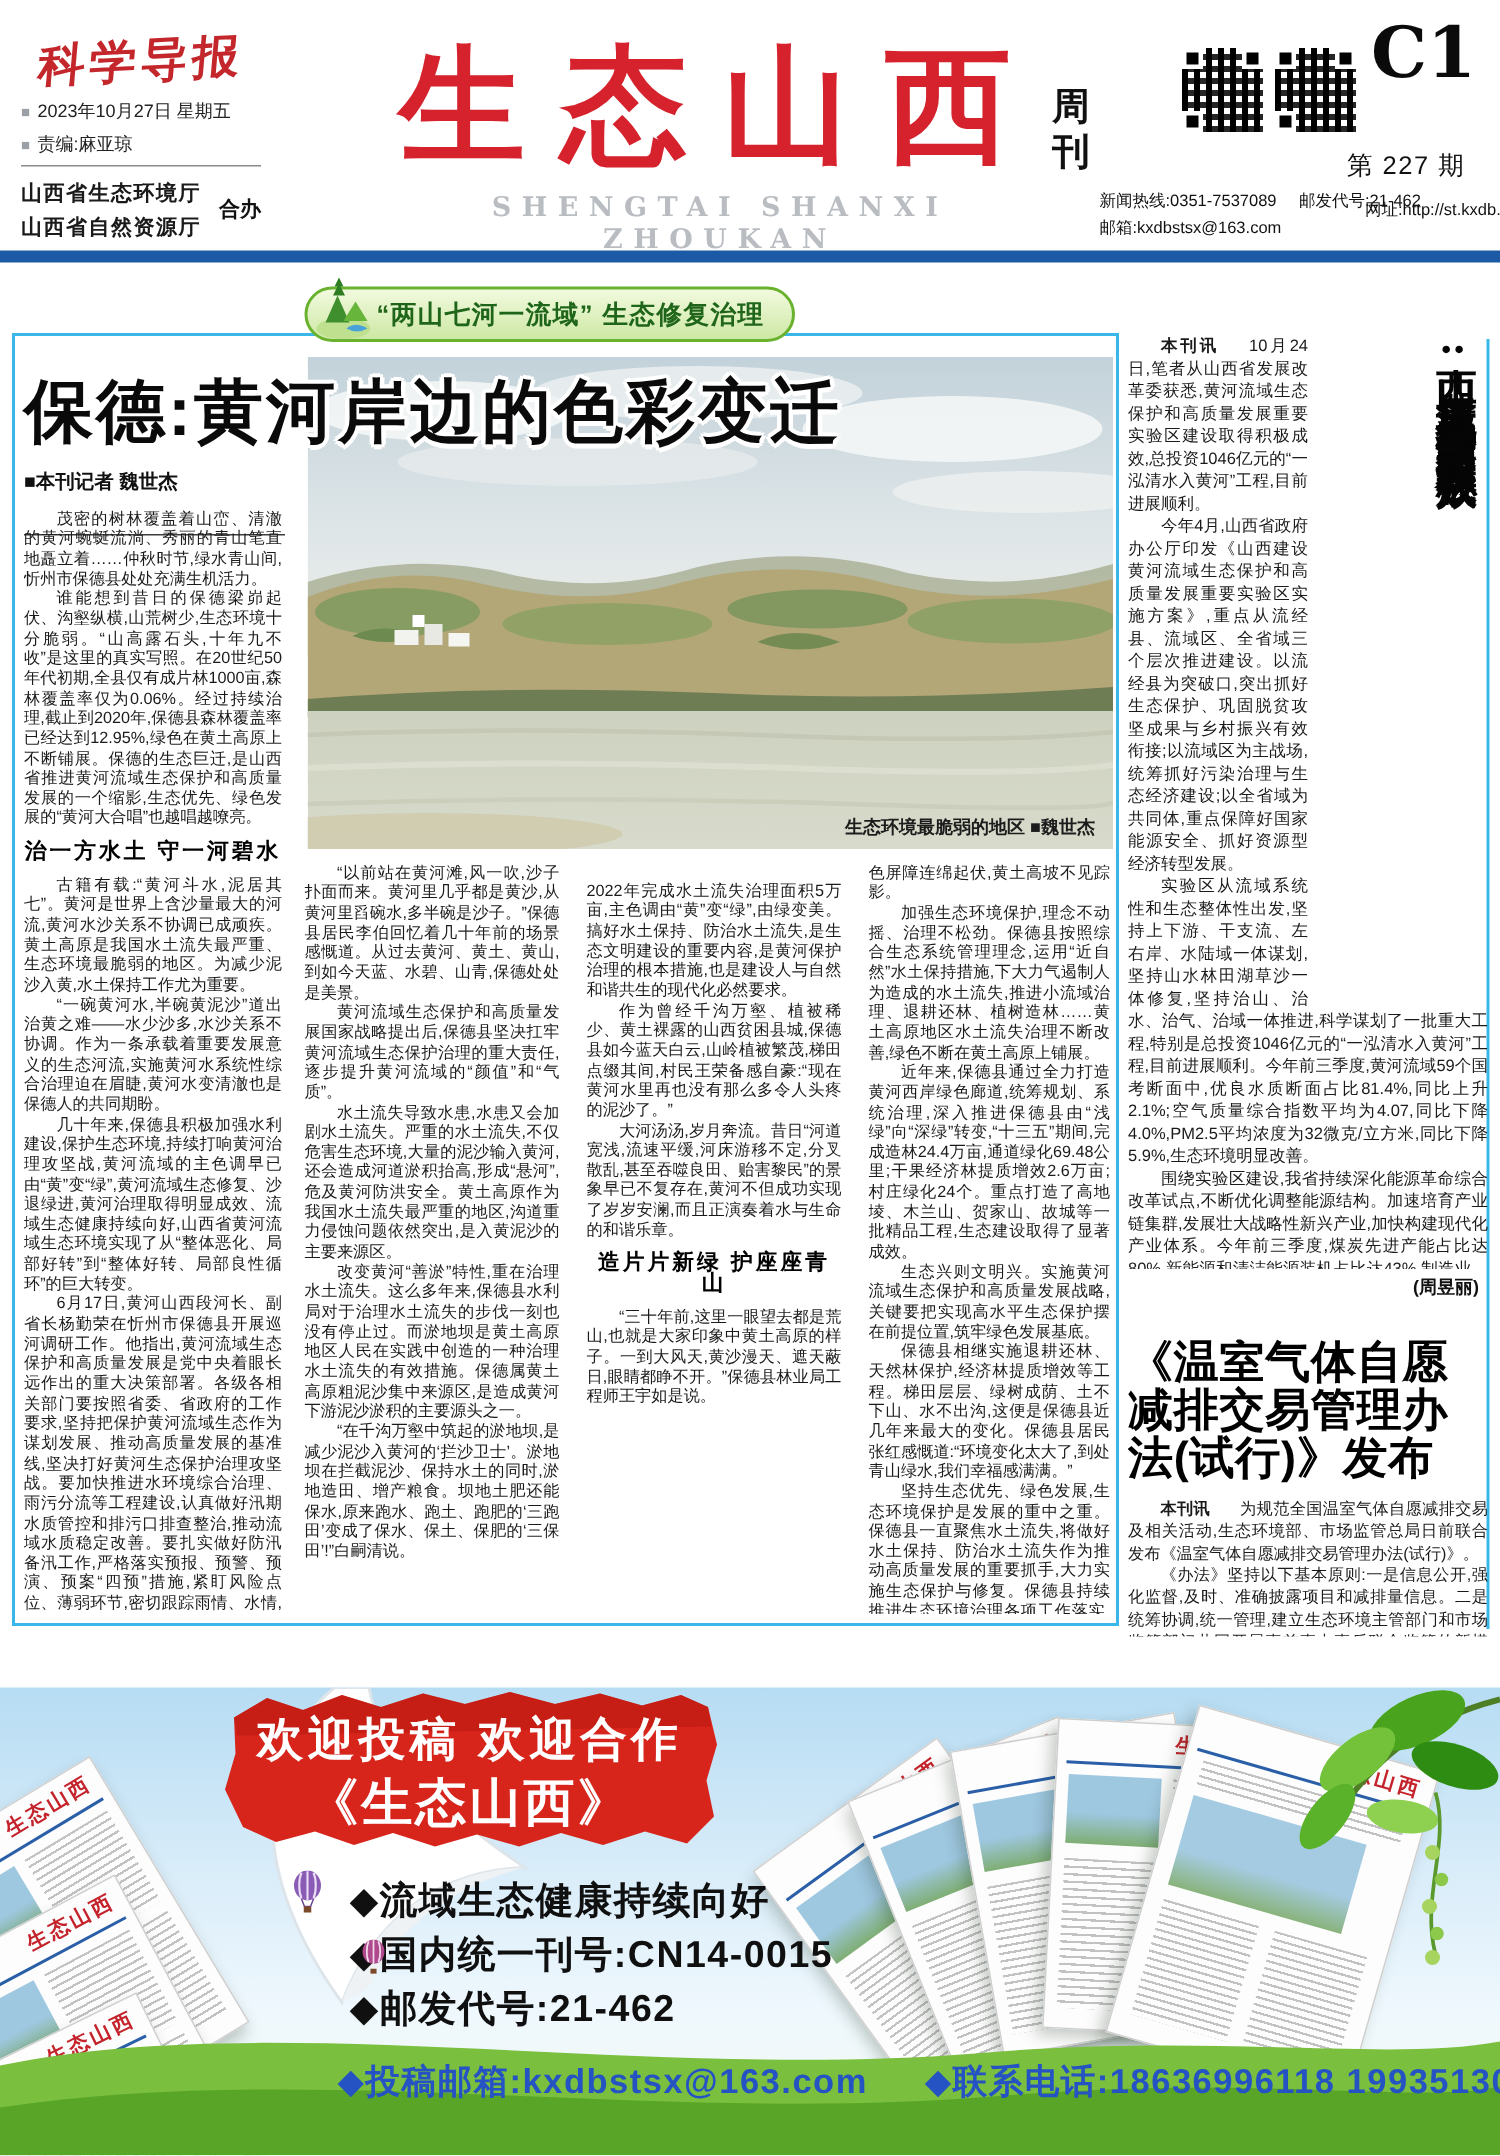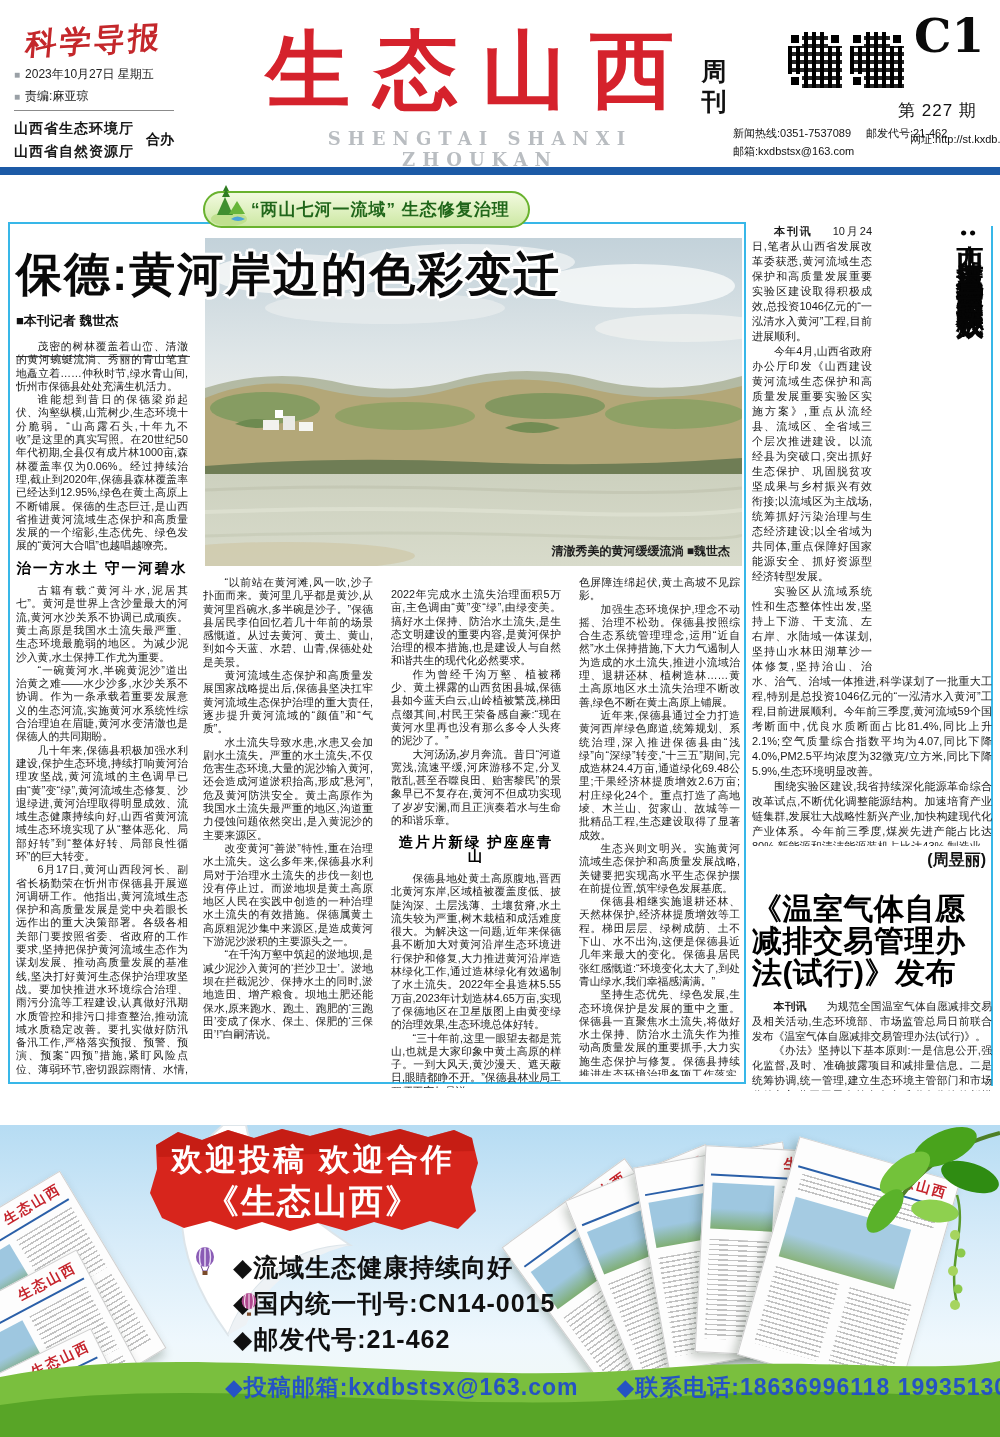--- a/index.html
+++ b/index.html
@@ -66,21 +66,21 @@
   .lead-label{font-weight:900;margin-right:20px;}
 
   
   .art1{position:absolute;left:752px;top:224px;width:240px;height:622px;overflow:hidden;
         font-size:11px;line-height:15px;text-align:justify;color:#1a1a1a;}
   .vhead{float:right;width:112px;height:438px;margin:0 0 6px 8px;
          writing-mode:vertical-rl;font-family:"DejaVu Serif","Liberation Serif",serif;
          font-size:27px;font-weight:800;letter-spacing:2px;line-height:1.6;color:#050505;}
   .art1 p{margin:0;text-indent:2em;}
   .byline1{position:absolute;left:752px;top:850px;width:234px;text-align:right;
-           font-size:16px;font-weight:700;}
+           font-size:12px;font-weight:700;}
   .art2{position:absolute;left:752px;top:893px;width:240px;height:198px;overflow:hidden;}
   .art2 h2{margin:0 0 10px 0;font-size:30px;line-height:32px;font-weight:900;color:#000;letter-spacing:0.5px;}
   .art2 .a2body{font-size:10.8px;line-height:14.8px;text-align:justify;color:#1a1a1a;}
   .art2 p{margin:0;text-indent:2em;}
 
   
   .ad{position:absolute;left:0;top:1125px;width:1000px;height:312px;overflow:hidden;
       background:linear-gradient(180deg,#b6dcf3 0%,#d8ecf9 38%,#eff8fd 70%,#f2f8ef 100%);}
   .grass{position:absolute;left:0;bottom:0;width:1000px;height:312px;z-index:3;}
   .curl{position:absolute;left:128px;top:0;z-index:1;}
@@ -198,21 +198,21 @@
         <rect x="94" y="184" width="14" height="9" fill="#f5f5f1"></rect>
         <rect x="70" y="172" width="8" height="8" fill="#ffffff"></rect>
       </g>
       <path d="M0,228 Q130,218 270,224 Q400,230 537,220 L537,240 L0,240 Z" fill="#6f7d55"></path>
       <rect x="0" y="236" width="537" height="92" fill="url(#water)"></rect>
       <path d="M0,252 Q140,246 300,252 T537,250" stroke="#c2c6b2" stroke-width="3" fill="none" opacity="0.8"></path>
       <path d="M0,274 Q160,268 320,274 T537,272" stroke="#dde0d0" stroke-width="4" fill="none" opacity="0.9"></path>
       <path d="M0,298 Q180,292 360,298 T537,296" stroke="#c6cab6" stroke-width="3" fill="none" opacity="0.7"></path>
       <ellipse cx="80" cy="318" rx="130" ry="14" fill="#cfc9ab" opacity="0.8"></ellipse>
     </svg>
-    <div class="photo-caption" data-interactable="false">清澈秀美的黄河缓缓流淌  ■魏世杰</div>
+    <div class="photo-caption" data-interactable="false">生态环境最脆弱的地区  ■魏世杰</div>
   </div>
 
   <div class="headline" data-interactable="false">保德:黄河岸边的色彩变迁</div>
   <div class="byline" data-interactable="false">■本刊记者  魏世杰</div>
 
   <div class="ncol col1" data-interactable="false">
       <p class="para" data-interactable="false">茂密的树林覆盖着山峦、清澈的黄河蜿蜒流淌、秀丽的青山笔直地矗立着……仲秋时节,绿水青山间,忻州市保德县处处充满生机活力。</p>
       <p class="para" data-interactable="false">谁能想到昔日的保德梁峁起伏、沟壑纵横,山荒树少,生态环境十分脆弱。“山高露石头,十年九不收”是这里的真实写照。在20世纪50年代初期,全县仅有成片林1000亩,森林覆盖率仅为0.06%。经过持续治理,截止到2020年,保德县森林覆盖率已经达到12.95%,绿色在黄土高原上不断铺展。保德的生态巨迁,是山西省推进黄河流域生态保护和高质量发展的一个缩影,生态优先、绿色发展的“黄河大合唱”也越唱越嘹亮。</p>
       <h3 class="subhead" data-interactable="false">治一方水土  守一河碧水</h3>
       <p class="para" data-interactable="false">古籍有载:“黄河斗水,泥居其七”。黄河是世界上含沙量最大的河流,黄河水沙关系不协调已成顽疾。黄土高原是我国水土流失最严重、生态环境最脆弱的地区。为减少泥沙入黄,水土保持工作尤为重要。</p>
@@ -225,21 +225,20 @@
       <p class="para" data-interactable="false">黄河流域生态保护和高质量发展国家战略提出后,保德县坚决扛牢黄河流域生态保护治理的重大责任,逐步提升黄河流域的“颜值”和“气质”。</p>
       <p class="para" data-interactable="false">水土流失导致水患,水患又会加剧水土流失。严重的水土流失,不仅危害生态环境,大量的泥沙输入黄河,还会造成河道淤积抬高,形成“悬河”,危及黄河防洪安全。黄土高原作为我国水土流失最严重的地区,沟道重力侵蚀问题依然突出,是入黄泥沙的主要来源区。</p>
       <p class="para" data-interactable="false">改变黄河“善淤”特性,重在治理水土流失。这么多年来,保德县水利局对于治理水土流失的步伐一刻也没有停止过。而淤地坝是黄土高原地区人民在实践中创造的一种治理水土流失的有效措施。保德属黄土高原粗泥沙集中来源区,是造成黄河下游泥沙淤积的主要源头之一。</p>
       <p class="para" data-interactable="false">“在千沟万壑中筑起的淤地坝,是减少泥沙入黄河的‘拦沙卫士’。淤地坝在拦截泥沙、保持水土的同时,淤地造田、增产粮食。坝地土肥还能保水,原来跑水、跑土、跑肥的‘三跑田’变成了保水、保土、保肥的‘三保田’!”白嗣清说。</p>
     </div>
   <div class="ncol col3" data-interactable="false">
       <p class="para noindent" data-interactable="false">2022年完成水土流失治理面积5万亩,主色调由“黄”变“绿”,由绿变美。搞好水土保持、防治水土流失,是生态文明建设的重要内容,是黄河保护治理的根本措施,也是建设人与自然和谐共生的现代化必然要求。</p>
       <p class="para" data-interactable="false">作为曾经千沟万壑、植被稀少、黄土裸露的山西贫困县城,保德县如今蓝天白云,山岭植被繁茂,梯田点缀其间,村民王荣备感自豪:“现在黄河水里再也没有那么多令人头疼的泥沙了。”</p>
       <p class="para" data-interactable="false">大河汤汤,岁月奔流。昔日“河道宽浅,流速平缓,河床游移不定,分叉散乱,甚至吞噬良田、贻害黎民”的景象早已不复存在,黄河不但成功实现了岁岁安澜,而且正演奏着水与生命的和谐乐章。</p>
       <h3 class="subhead" data-interactable="false">造片片新绿  护座座青山</h3>
-      <p class="para" data-interactable="false">保德县地处黄土高原腹地,晋西北黄河东岸,区域植被覆盖度低、披陡沟深、土层浅薄、土壤贫瘠,水土流失较为严重,树木栽植和成活难度很大。为解决这一问题,近年来保德县不断加大对黄河沿岸生态环境进行保护和修复,大力推进黄河沿岸造林绿化工作,通过造林绿化有效遏制了水土流失。2022年全县造林5.55万亩,2023年计划造林4.65万亩,实现了保德地区在卫星版图上由黄变绿的治理效果,生态环境总体好转。</p>
       <p class="para" data-interactable="false">“三十年前,这里一眼望去都是荒山,也就是大家印象中黄土高原的样子。一到大风天,黄沙漫天、遮天蔽日,眼睛都睁不开。”保德县林业局工程师王宇如是说。</p>
     </div>
   <div class="ncol col4" data-interactable="false">
       <p class="para noindent" data-interactable="false">色屏障连绵起伏,黄土高坡不见踪影。</p>
       <p class="para" data-interactable="false">加强生态环境保护,理念不动摇、治理不松劲。保德县按照综合生态系统管理理念,运用“近自然”水土保持措施,下大力气遏制人为造成的水土流失,推进小流域治理、退耕还林、植树造林……黄土高原地区水土流失治理不断改善,绿色不断在黄土高原上铺展。</p>
       <p class="para" data-interactable="false">近年来,保德县通过全力打造黄河西岸绿色廊道,统筹规划、系统治理,深入推进保德县由“浅绿”向“深绿”转变,“十三五”期间,完成造林24.4万亩,通道绿化69.48公里;干果经济林提质增效2.6万亩;村庄绿化24个。重点打造了高地堎、木兰山、贺家山、故城等一批精品工程,生态建设取得了显著成效。</p>
       <p class="para" data-interactable="false">生态兴则文明兴。实施黄河流域生态保护和高质量发展战略,关键要把实现高水平生态保护摆在前提位置,筑牢绿色发展基底。</p>
       <p class="para" data-interactable="false">保德县相继实施退耕还林、天然林保护,经济林提质增效等工程。梯田层层、绿树成荫、土不下山、水不出沟,这便是保德县近几年来最大的变化。保德县居民张红感慨道:“环境变化太大了,到处青山绿水,我们幸福感满满。”</p>
       <p class="para" data-interactable="false">坚持生态优先、绿色发展,生态环境保护是发展的重中之重。保德县一直聚焦水土流失,将做好水土保持、防治水土流失作为推动高质量发展的重要抓手,大力实施生态保护与修复。保德县持续推进生态环境治理各项工作落实,全力维护天蓝水绿、山川秀美的良好生态。</p>
     </div>

